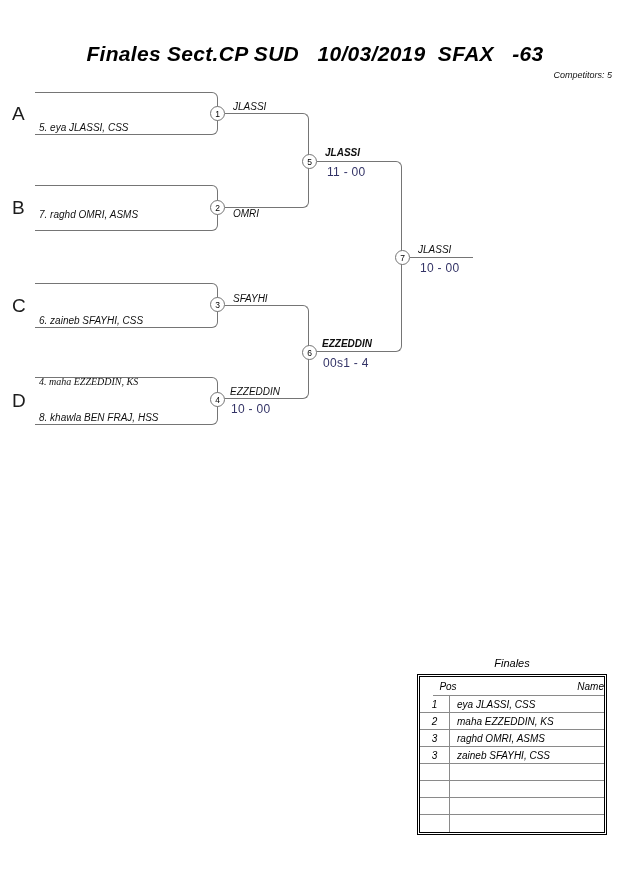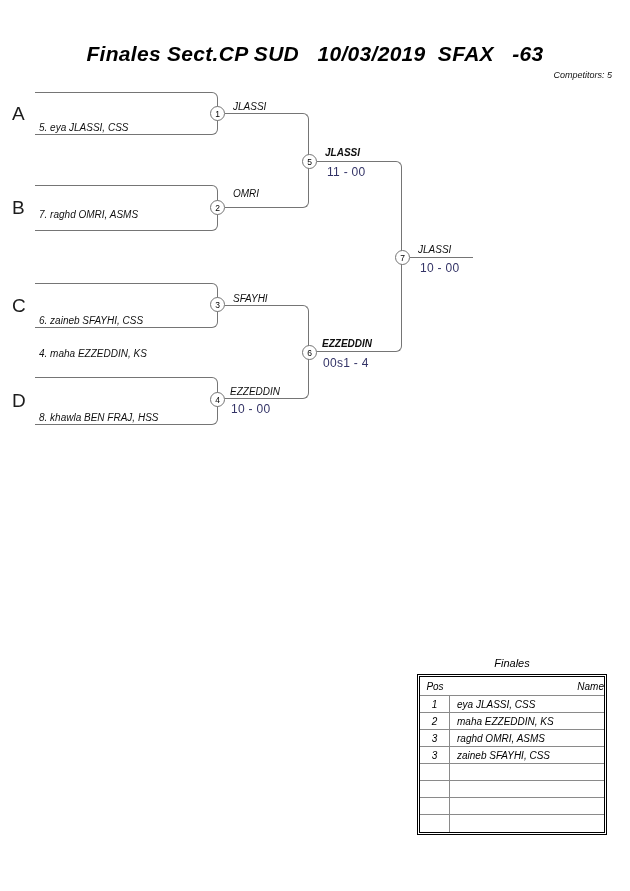--- a/index.html
+++ b/index.html
@@ -36,21 +36,21 @@
   }
   .rtable{
     position:absolute;left:417px;top:674px;width:190px;box-sizing:border-box;
     border:3px double #000;background:#fff;
   }
   .rrow{
     display:flex;height:17px;box-sizing:border-box;border-bottom:1px solid #8a8a8a;
     align-items:center;font-size:10px;font-style:italic;
   }
   .rrow:last-child{border-bottom:none;}
-  .rrow.hdr{height:19px;}
+  .rrow.hdr{height:19px;margin-left:13px;}
   .rrow .pos{
     width:30px;flex:0 0 30px;height:100%;display:flex;align-items:center;justify-content:center;
     border-right:1px solid #8a8a8a;box-sizing:border-box;
   }
   .rrow.hdr .pos{border-right:none;}
   .rrow .nm{flex:1;padding-left:7px;}
   .rrow.hdr .nm{text-align:right;padding-left:0;}
 </style>
 </head>
 <body>
@@ -76,28 +76,28 @@
 
   <div class="sec-letter" style="left:12px;top:295px;">C</div>
   <div class="bk r1" style="left:35px;top:283px;width:183px;height:45px;"></div>
   <div class="cname" style="left:39px;top:315px;">6. zaineb SFAYHI, CSS</div>
   <div class="circle" style="left:210px;top:297px;">
       <span>3</span>
     </div>
 
   <div class="sec-letter" style="left:12px;top:390px;">D</div>
   <div class="bk r1" style="left:35px;top:377px;width:183px;height:48px;"></div>
-  <div class="cname" style="left:39px;top:348px;">4. maha EZZEDDIN, KS</div>
+  <div class="cname" style="left:39px;top:376px;font-family:Liberation Serif, serif;">4. maha EZZEDDIN, KS</div>
   <div class="cname" style="left:39px;top:412px;">8. khawla BEN FRAJ, HSS</div>
   <div class="circle" style="left:210px;top:392px;">
       <span>4</span>
     </div>
 
   <div class="wname" style="left:233px;top:101px;">JLASSI</div>
-  <div class="wname" style="left:233px;top:188px;">OMRI</div>
+  <div class="wname" style="left:233px;top:208px;">OMRI</div>
   <div class="wname" style="left:233px;top:293px;">SFAYHI</div>
   <div class="wname" style="left:230px;top:386px;">EZZEDDIN</div>
   <div class="score" style="left:231px;top:402px;">10 - 00</div>
 
   <div class="bk cu" style="left:225px;top:113px;width:84px;height:48px;"></div>
   <div class="bk cl" style="left:225px;top:161px;width:84px;height:47px;"></div>
   <div class="circle" style="left:302px;top:154px;">
       <span>5</span>
     </div>
   <div class="wname bold" style="left:325px;top:147px;">JLASSI</div>

